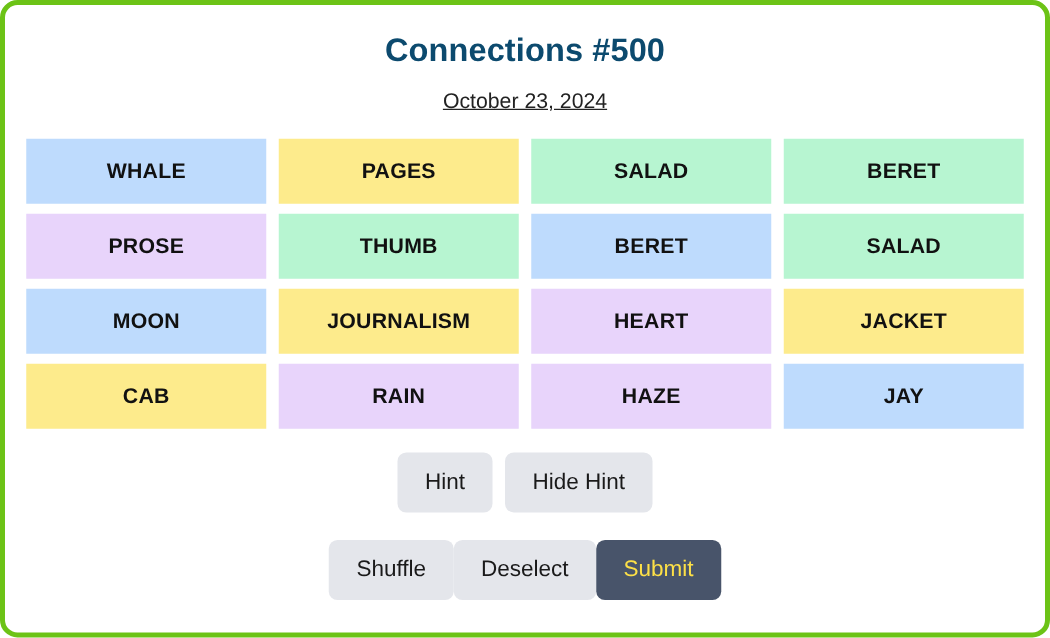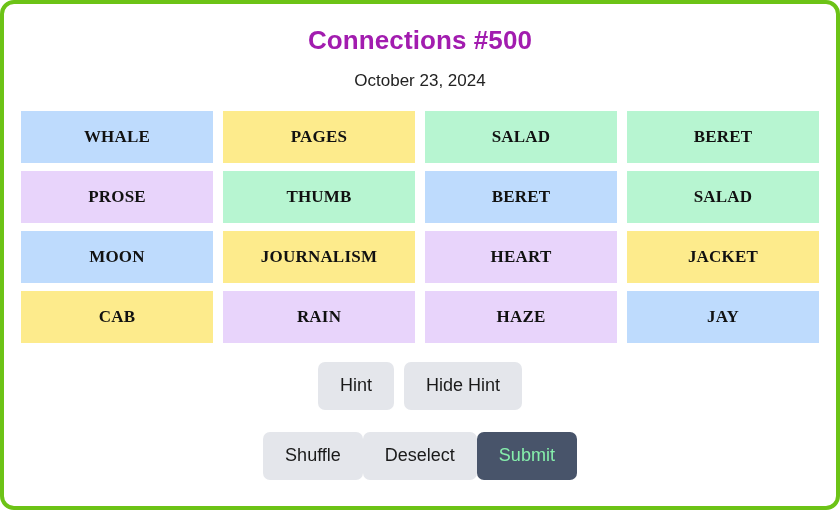--- a/index.html
+++ b/index.html
@@ -25,33 +25,34 @@
     display: flex;
     flex-direction: column;
     align-items: center;
   }
 
   .page-title {
     margin: 0;
     padding-top: 22px;
     font-size: 26px;
     font-weight: bold;
-    color: #a21caf;
+    color: #0c4a6e;
     letter-spacing: 0.1px;
     text-align: center;
     line-height: 1.1;
   }
 
   .page-date {
     margin: 0;
     padding-top: 16px;
     font-size: 17px;
     font-weight: normal;
     color: #222222;
     text-align: center;
+    text-decoration: underline;
   }
 
   .tile-grid {
     margin-top: 20px;
     width: 800px;
     display: grid;
     grid-template-columns: repeat(4, 192px);
     grid-template-rows: repeat(4, 52px);
     column-gap: 10px;
     row-gap: 8px;
@@ -63,21 +64,21 @@
     align-items: center;
     justify-content: center;
     font-size: 17px;
     font-weight: bold;
     color: #111111;
     letter-spacing: 0.2px;
     user-select: none;
     cursor: pointer;
     border: 0;
     padding: 12px;
-    font-family: Liberation Serif, serif;
+    font-family: Liberation Sans, sans-serif;
     white-space: nowrap;
     overflow: hidden;
   }
 
   .tile.c-blue   { background: #bedbfd; }
   .tile.c-yellow { background: #fdeb8c; }
   .tile.c-green  { background: #b7f5d1; }
   .tile.c-purple { background: #e8d4fb; }
 
   .hint-row {
@@ -108,21 +109,21 @@
     white-space: nowrap;
   }
 
   .btn.secondary {
     background: #e4e6eb;
     color: #1a1a1a;
   }
 
   .btn.primary {
     background: #48546a;
-    color: #86efac;
+    color: #fde047;
   }
 </style>
 </head>
 <body>
 
 <div class="app-frame">
 
   <h1 class="page-title">Connections #500</h1>
 
   <p class="page-date">October 23, 2024</p>

